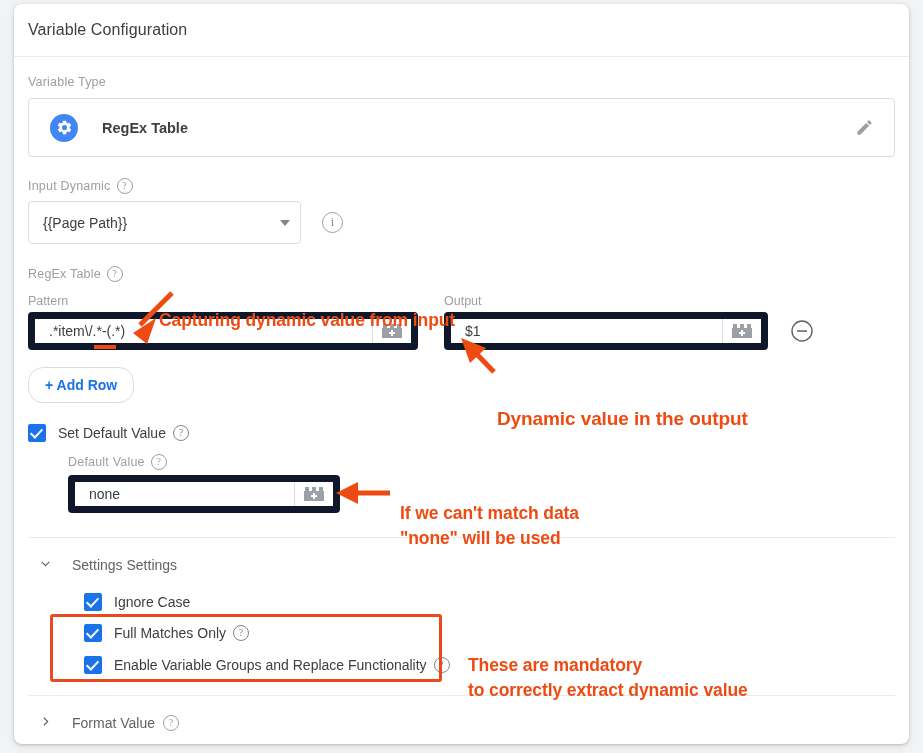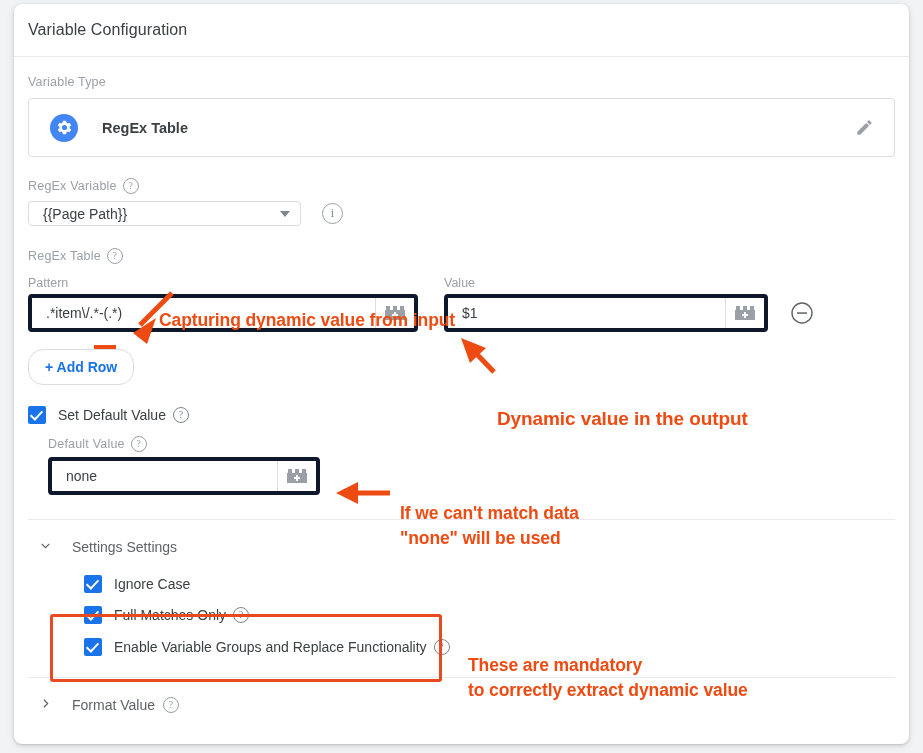--- a/index.html
+++ b/index.html
@@ -117,21 +117,21 @@
     margin-right: 6px;
     flex: none;
     border-radius: 50%;
   }
 
   
   .inputvar-wrap { padding-top: 21px; }
   .inputvar-row { display: flex; align-items: center; gap: 21px; margin-top: 7px; }
   .select-box {
     width: 273px;
-    height: 25px;
+    height: 43px;
     border: 1px solid #dadce0;
     border-radius: 4px;
     display: flex;
     align-items: center;
     padding: 0 10px 0 14px;
     box-sizing: border-box;
   }
   .select-value { font-size: 14px; color: #3c4043; flex: 1; }
   .caret {
     width: 0; height: 0;
@@ -148,21 +148,21 @@
     display: flex;
     align-items: flex-start;
     margin-top: 4px;
   }
   .cell { }
   .cell.pattern { width: 390px; }
   .cell.output  { width: 378px; margin-left: 26px; }
 
   .text-input {
     height: 38px;
-    border: 4px solid #0f172a;
+    border: 7px solid #0f172a;
     border-radius: 4px;
     display: flex;
     align-items: stretch;
     box-sizing: border-box;
     overflow: hidden;
     background: #fff;
   }
   .text-input .val {
     flex: 1;
     display: flex;
@@ -216,21 +216,21 @@
     position: absolute;
     left: 5px; top: 2px;
     width: 5px; height: 10px;
     border: solid #fff;
     border-width: 0 2px 2px 0;
     transform: rotate(43deg);
   }
   .cb-label { font-size: 14px; color: #3c4043; display: flex; align-items: flex-end; gap: 7px; }
 
   .setdefault-wrap { margin-top: 21px; }
-  .defval-block { margin-left: 20px; margin-top: 12px; }
+  .defval-block { margin-left: 40px; margin-top: 12px; }
   .defval-input { width: 272px; margin-top: 5px; }
 
   
   .divider { border-top: 1px solid #e8eaed; margin-top: 24px; }
   .section-row {
     display: flex;
     align-items: center;
     gap: 20px;
     padding: 18px 0 0 10px;
   }
@@ -293,21 +293,21 @@
         <div class="pencil-btn">
           <svg width="19" height="19" viewBox="0 0 24 24" fill="#9aa0a6" aria-hidden="true">
             <path d="M3 17.25V21h3.75L17.81 9.94l-3.75-3.75L3 17.25ZM20.71 7.04a1 1 0 0 0 0-1.41l-2.34-2.34a1 1 0 0 0-1.41 0l-1.83 1.83 3.75 3.75 1.83-1.83Z"></path>
           </svg>
         </div>
       </div>
     </div>
 
     <div class="inputvar-wrap">
       <div class="field-label">
-        <span>RegEx Variable</span>
+        <span>Input Dynamic</span>
         <span class="help-icon">?</span>
       </div>
       <div class="inputvar-row">
         <div class="select-box">
           <span class="select-value">{{Page Path}}</span>
           <span class="caret"></span>
         </div>
         <span class="info-icon">i</span>
       </div>
     </div>
@@ -316,21 +316,21 @@
       <div class="field-label">
         <span>RegEx Table</span>
         <span class="help-icon">?</span>
       </div>
 
       <div class="row-grid">
         <div class="cell pattern">
           <div class="col-head">Pattern</div>
         </div>
         <div class="cell output">
-          <div class="col-head">Value</div>
+          <div class="col-head">Output</div>
         </div>
       </div>
 
       <div class="row-grid">
         <div class="cell pattern">
           <div class="text-input">
             <span class="val">.*item\/.*-(.*)</span>
             <span class="brick-btn">
               <svg width="20" height="16" viewBox="0 0 20 16" aria-hidden="true">
                 <rect x="1" y="1" width="4" height="4" fill="#9aa0a6"></rect>

